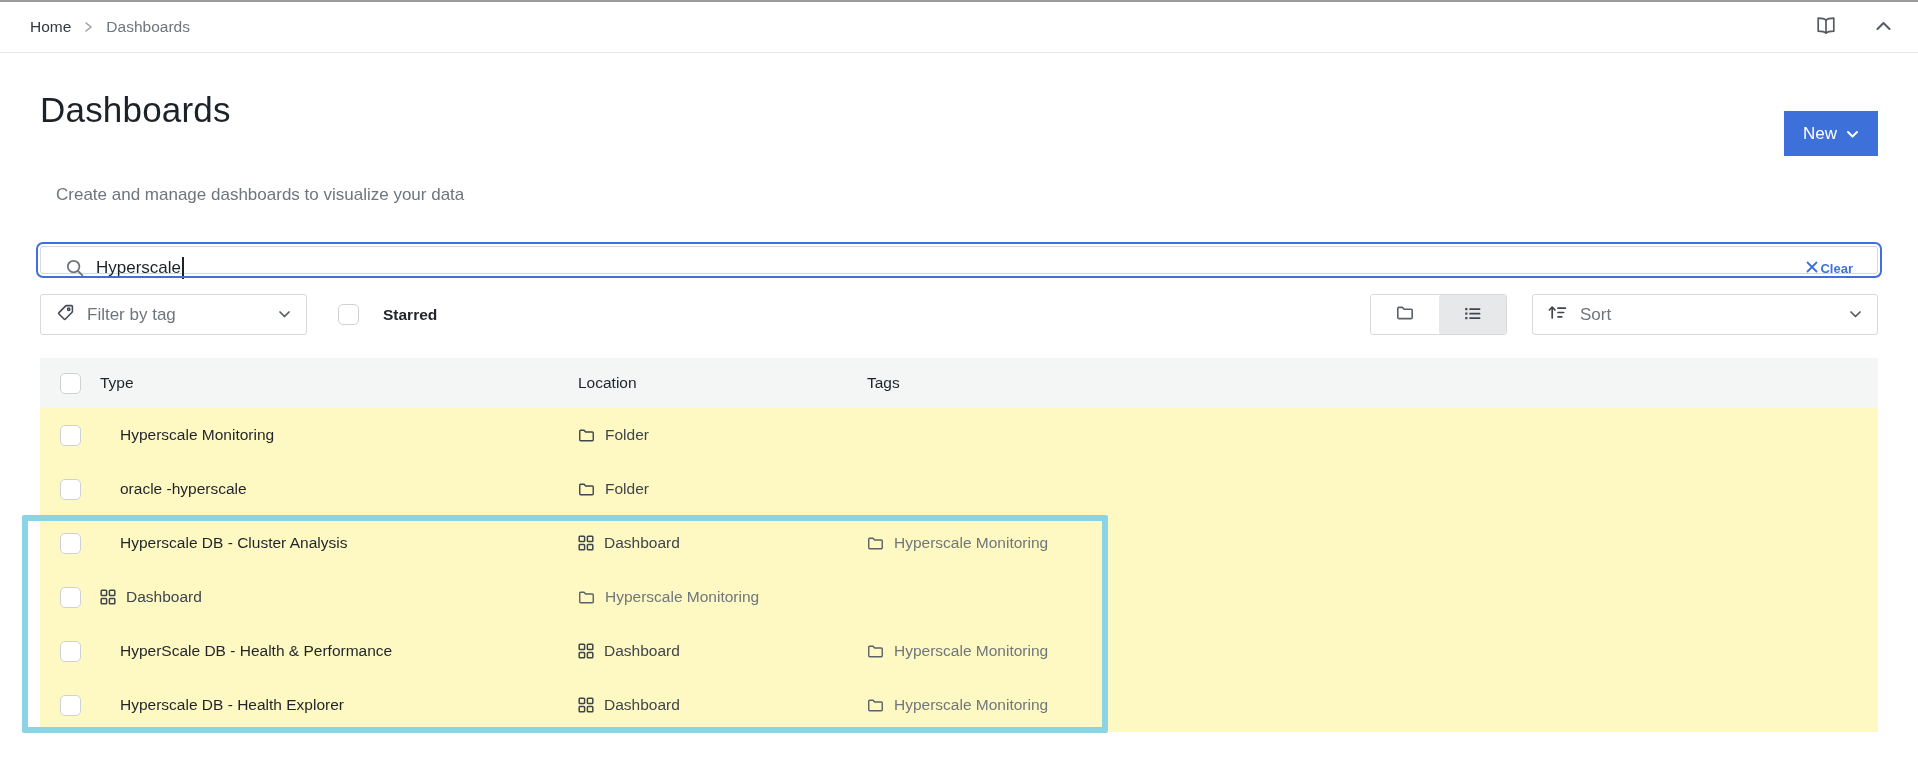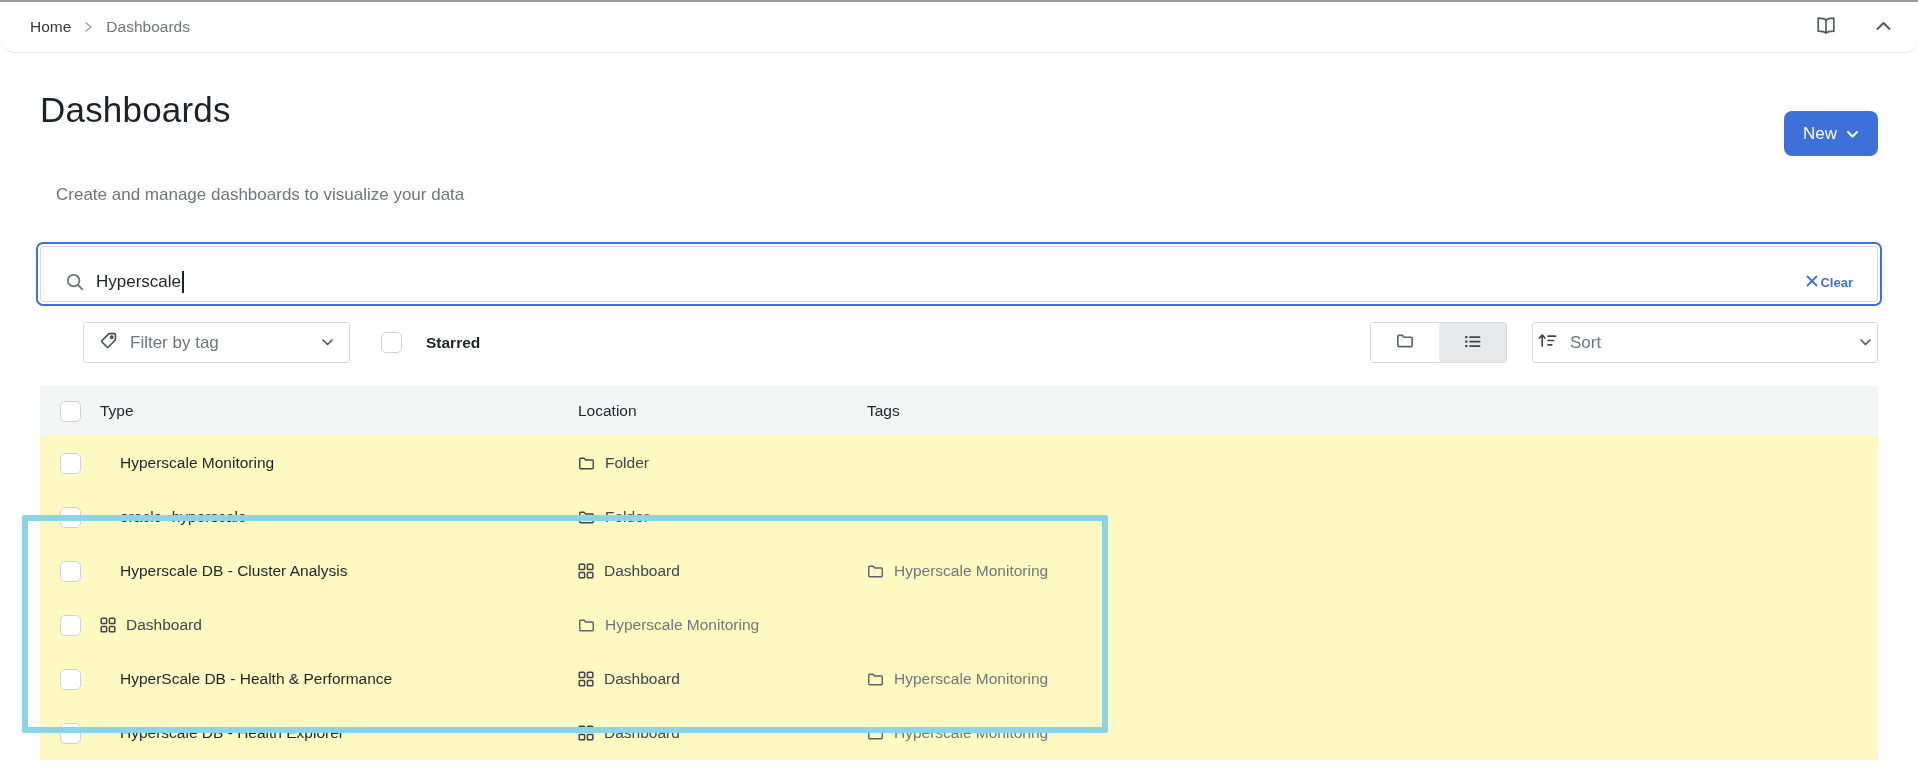--- a/index.html
+++ b/index.html
@@ -14,64 +14,64 @@
   html,body{margin:0;padding:0;}
   body{
     width:1918px;height:768px;position:relative;overflow:hidden;
     background:#fff;color:var(--text-dark);
     font-family:"Liberation Sans",sans-serif;
   }
   .topline{height:2px;background:#9B9B9B;width:100%;}
   
   .breadcrumb-bar{
     height:51px;display:flex;align-items:center;justify-content:space-between;
-    padding:0 22px 0 30px;border-bottom:1px solid #E5E6E7;border-radius:14px;
+    padding:0 22px 0 30px;border-bottom:1px solid #E5E6E7;
   }
   .breadcrumb{display:flex;align-items:center;gap:13px;font-size:15.5px;}
   .crumb-home{color:#33393F;text-decoration:none;cursor:pointer;}
   .crumb-sep{color:#9CA1A6;display:flex;}
   .crumb-current{color:var(--text-grey);}
   .bar-actions{display:flex;align-items:center;gap:30px;}
   .icon-btn{background:none;border:none;padding:4px;display:flex;align-items:center;color:#555B62;cursor:pointer;}
   
   main{padding:0 40px;}
   .page-head{display:flex;justify-content:space-between;align-items:flex-start;margin-top:37px;}
   h1{margin:0;font-size:35px;font-weight:500;color:#1D2228;letter-spacing:.2px;}
   .new-btn{
-    margin-top:21px;height:45px;padding:0 19px;border:none;border-radius:8px;
+    margin-top:21px;height:45px;padding:0 19px;border:none;border-radius:0;
     background:var(--accent);color:#fff;font-size:17px;font-weight:500;
     display:flex;align-items:center;gap:9px;cursor:pointer;font-family:inherit;
   }
   .subtitle{margin:29px 16px 0;font-size:17px;color:var(--text-grey);}
   
   .search-box{
-    margin-top:41px;height:56px;border:1px solid var(--border);border-radius:3px;
+    margin-top:41px;height:28px;border:1px solid var(--border);border-radius:3px;
     outline:2px solid var(--accent);outline-offset:2px;
     display:flex;align-items:center;padding:16px 18px 0 24px;background:#fff;
   }
   .search-icon{color:#6F757C;flex:none;display:flex;}
   .search-text{margin-left:11px;font-size:17px;color:#1D2228;}
   .caret{width:2px;height:22px;background:#1D2228;margin-left:1px;}
   .clear-btn{
     margin-left:auto;display:flex;align-items:center;gap:2px;background:none;border:none;
     color:var(--accent);font-size:13px;font-weight:600;cursor:pointer;font-family:inherit;justify-content:space-between;
   }
   
   .filter-row{margin-top:20px;display:flex;align-items:center;}
   .select{height:41px;border:1px solid var(--border);border-radius:3px;display:flex;align-items:center;background:#fff;cursor:pointer;}
-  .tag-select{width:267px;padding:0 15px;gap:12px;color:#454B52;margin-left:43px;}
+  .tag-select{width:267px;padding:0 15px;gap:12px;color:#454B52;}
   .select .sel-label{color:var(--text-grey);font-size:17px;flex:1;}
   .chev{color:#565C63;display:flex;flex:none;}
   .starred{margin-left:31px;display:flex;align-items:center;gap:24px;cursor:pointer;}
   .starred-label{font-size:15.5px;font-weight:700;color:#22262B;}
   .checkbox{width:21px;height:21px;border:1px solid #CFD2D5;border-radius:5px;background:#fff;display:inline-block;cursor:pointer;flex:none;}
   .view-toggle{margin-left:auto;width:137px;height:41px;border:1px solid var(--border);border-radius:3px;display:flex;overflow:hidden;background:#fff;}
   .toggle-seg{flex:1;border:none;background:#fff;display:flex;align-items:center;justify-content:center;color:#596066;cursor:pointer;padding:0;}
   .toggle-seg.active{background:#E7E8E9;border-radius:2px;color:#40464C;}
-  .sort-select{margin-left:25px;width:346px;padding:0 5px;gap:13px;color:#40464C;}
+  .sort-select{margin-left:25px;width:346px;padding:0 15px;gap:13px;color:#40464C;}
   
   .table{margin-top:23px;}
   .thead,.trow{display:grid;grid-template-columns:60px 478px 289px 585px 1fr;align-items:center;}
   .thead{height:50px;background:var(--thead-bg);font-size:15.5px;font-weight:500;color:var(--text-dark);}
   .trow{height:54px;font-size:15.5px;background:#fef9c3;}
   .cb-cell{display:flex;justify-content:center;}
   .pad-l{padding-left:20px;}
   .row-name{color:var(--text-dark);text-decoration:none;cursor:pointer;}
   .type-cell{display:flex;align-items:center;gap:10px;color:#3F454C;}
   .loc-cell{display:flex;align-items:center;gap:10px;color:#70767D;cursor:pointer;}

